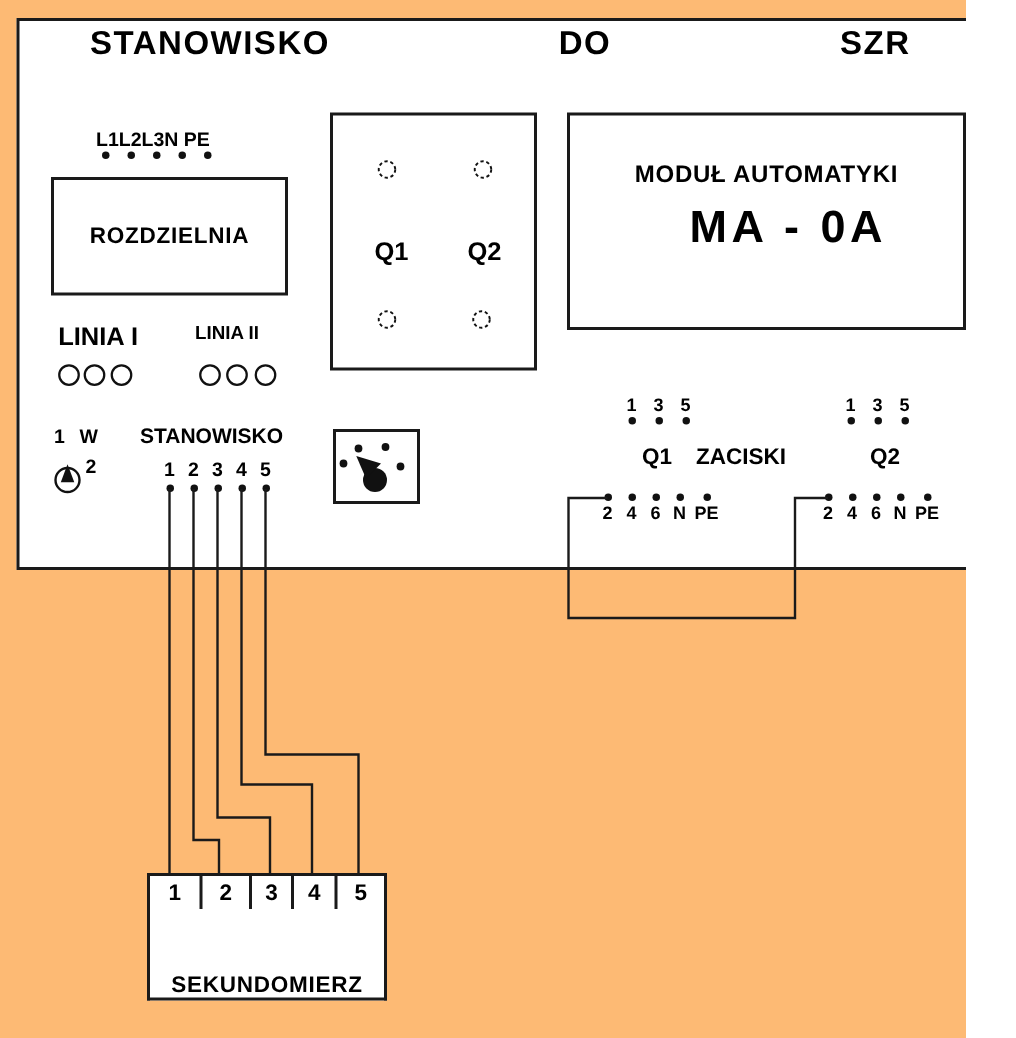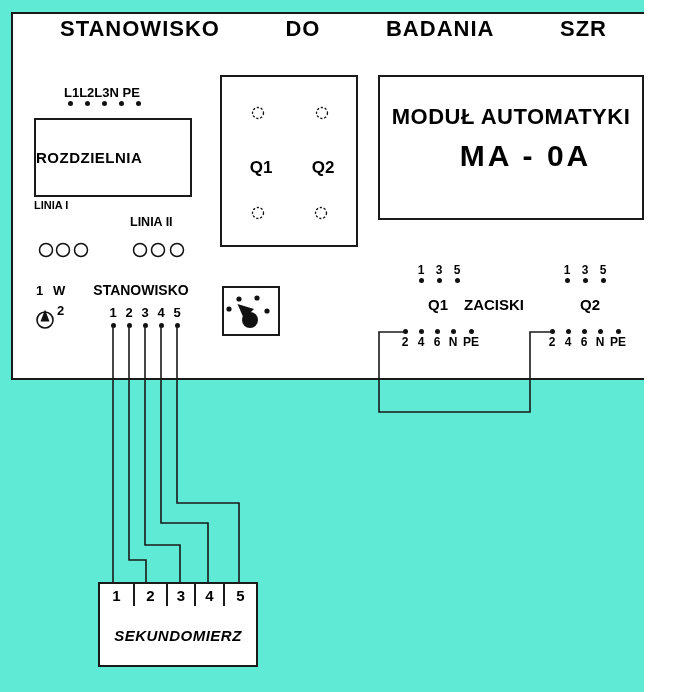--- a/index.html
+++ b/index.html
@@ -1,17 +1,17 @@
 <!DOCTYPE html>
 <html><head>
 <meta charset="utf-8">
 <style>
   html,body{margin:0;padding:0;background:#ffffff;}
   #root{
-    position:relative;width:644px;height:692px;background:#5eead4;
+    position:relative;width:644px;height:692px;background:#fdba74;
     font-family:"Liberation Sans", sans-serif;color:#000;font-weight:bold;
     overflow:hidden;
   }
   .abs{position:absolute;}
   .box{position:absolute;border:2px solid #1a1a1a;box-sizing:border-box;background:#ffffff;}
   .dot{width:5px;height:5px;background:#111;border-radius:50%;display:block;}
   .trow{position:absolute;display:flex;}
   .tcol{display:flex;flex-direction:column;align-items:center;}
   .lbl{white-space:nowrap;}
   svg{position:absolute;left:0;top:0;}
@@ -40,38 +40,37 @@
 </head>
 <body>
 
 <div id="root">
 
   <div class="box" style="left:11px;top:12px;width:652px;height:368px;"></div>
 
   <div class="title-row">
     <span>STANOWISKO</span>
     <span>DO</span>
-    <span>BADANIA</span>
     <span>SZR</span>
   </div>
 
   <div class="abs lbl" style="left:64px;top:85px;font-size:13px;">L1L2L3N PE</div>
   <div class="abs" style="left:68px;top:101px;display:flex;gap:12px;">
     <span class="dot"></span>
       <span class="dot"></span>
       <span class="dot"></span>
       <span class="dot"></span>
       <span class="dot"></span>
   </div>
 
-  <div class="box" style="left:34px;top:118px;width:158px;height:79px;display:flex;align-items:center;font-size:15px;letter-spacing:0.5px;">
+  <div class="box" style="left:34px;top:118px;width:158px;height:79px;display:flex;align-items:center;justify-content:center;font-size:15px;letter-spacing:0.5px;">
     <span>ROZDZIELNIA</span>
   </div>
 
-  <div class="abs lbl" style="left:34px;top:199px;width:58px;text-align:left;font-size:11px;">LINIA I</div>
+  <div class="abs lbl" style="left:34px;top:215px;width:58px;text-align:right;font-size:17px;">LINIA I</div>
   <div class="abs lbl" style="left:130px;top:215px;width:58px;text-align:left;font-size:12.5px;">LINIA II</div>
 
   <div class="abs" style="left:36px;top:283px;font-size:13px;">1</div>
   <div class="abs" style="left:53px;top:283px;font-size:13px;">W</div>
   <div class="abs" style="left:57px;top:303px;font-size:13px;">2</div>
 
   <div class="abs lbl" style="left:92px;top:282px;width:98px;text-align:center;font-size:14px;">STANOWISKO</div>
   <div class="trow" style="left:106px;top:305px;gap:2px;">
     <div class="cz-col">
         <span>1</span>
@@ -93,21 +92,21 @@
         <span>5</span>
         <span class="dot"></span>
       </div>
   </div>
 
   <div class="box" style="left:220px;top:75px;width:138px;height:172px;"></div>
   <div class="abs" style="left:246px;top:158px;width:30px;text-align:center;font-size:17px;">Q1</div>
   <div class="abs" style="left:308px;top:158px;width:30px;text-align:center;font-size:17px;">Q2</div>
 
   <div class="box" style="left:378px;top:75px;width:266px;height:145px;display:flex;flex-direction:column;align-items:center;justify-content:center;gap:9px;padding-bottom:18px;">
-    <span style="font-size:22px;letter-spacing:0.5px;">MODUŁ AUTOMATYKI</span>
+    <span style="font-size:16px;letter-spacing:0.5px;">MODUŁ AUTOMATYKI</span>
     <span style="font-size:30px;letter-spacing:3px;margin-left:29px;">MA - 0A</span>
   </div>
 
   <div class="trow t135" style="left:414px;top:263px;">
     <div class="tcol">
         <span>1</span>
         <span class="dot"></span>
       </div>
     <div class="tcol">
         <span>3</span>
@@ -185,21 +184,21 @@
   <div class="box" style="left:222px;top:286px;width:58px;height:50px;"></div>
 
   <div class="strip">
     <div class="cell" style="flex:0 0 33px;">1</div>
     <div class="cell" style="flex:0 0 33px;">2</div>
     <div class="cell" style="flex:0 0 28px;">3</div>
     <div class="cell" style="flex:0 0 29px;">4</div>
     <div class="cell" style="flex:0 0 33px;">5</div>
   </div>
 
-  <div class="box" style="left:98px;top:606px;width:160px;height:61px;border-top:none;display:flex;align-items:center;justify-content:center;font-size:15px;letter-spacing:0.5px;font-style:italic;">
+  <div class="box" style="left:98px;top:606px;width:160px;height:61px;border-top:none;display:flex;align-items:flex-end;justify-content:center;font-size:15px;letter-spacing:0.5px;">
     <span>SEKUNDOMIERZ</span>
   </div>
 
   <svg width="677" height="692" viewBox="0 0 677 692" style="pointer-events:none;">
 
     <g fill="none" stroke="#111" stroke-width="1.5">
       <circle cx="46" cy="250" r="6.5"></circle>
         <circle cx="63" cy="250" r="6.5"></circle>
         <circle cx="81" cy="250" r="6.5"></circle>
     </g>

